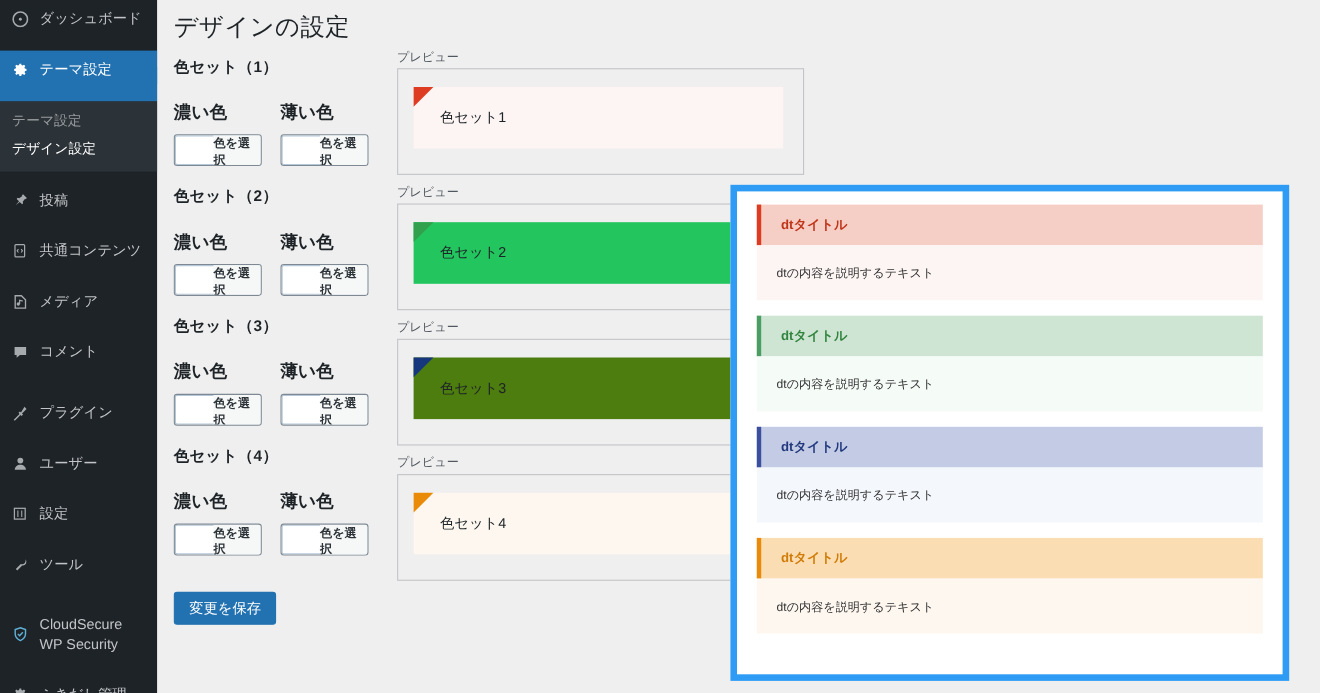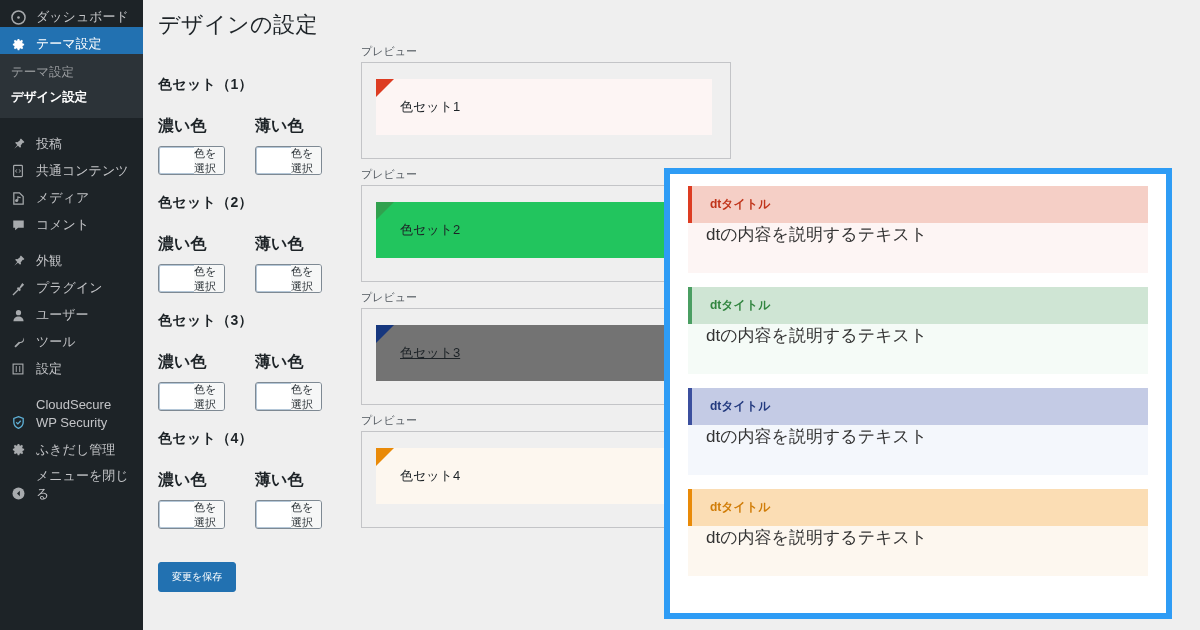--- a/index.html
+++ b/index.html
@@ -15,23 +15,23 @@
   
   .sidebar {
     position: absolute; left: 0; top: 0;
     width: 143px; height: 630px;
     background: #1d2327;
     color: #f0f0f1;
     font-size: 13px;
   }
   .menu-item {
     position: relative;
-    display: flex; align-items: flex-end;
+    display: flex; align-items: center;
     gap: 9px;
-    padding: 8px 10px 1px 9px;
+    padding: 8px 10px 20px 9px;
     line-height: 1.35;
     color: #c3c4c7;
     cursor: pointer;
   }
   .menu-item .mlabel { padding-top: 0px; }
   .menu-item.active {
     background: #2271b1;
     color: #fff;
     font-weight: 400;
   }
@@ -56,73 +56,74 @@
   .submenu {
     background: #2c3338;
     padding: 6px 0 8px 0;
   }
   .submenu .sub {
     padding: 4px 10px 4px 11px;
     font-size: 12.5px;
     color: #989b9e;
     cursor: pointer;
   }
-  .submenu .sub.current { color: #fff; font-weight: bold; }
+  .submenu .sub.current { color: #fff; font-weight: normal; }
   .menu-gap { height: 9px; }
 
   
   .content {
     position: absolute; left: 143px; top: 0;
     width: 1057px; height: 630px;
     background: #efefef;
     overflow: hidden;
   }
   .page-title {
     position: absolute; left: 15px; top: 10px;
     font-size: 22px; font-weight: 400; color: #1d2327;
     letter-spacing: .5px;
   }
 
   
-  .col-left { position: absolute; left: 15px; top: 52px; width: 210px; margin-top: 24px; }
+  .col-left { position: absolute; left: 15px; top: 52px; width: 210px; }
   .set-block { margin-bottom: 7px; }
   .set-title {
     font-size: 14px; font-weight: bold; color: #1d2327;
     margin-bottom: 22px; letter-spacing: .3px;
   }
   .swatch-row { display: flex; gap: 10px; margin-bottom: 19px; }
   .swatch-cell { width: 87px; }
   .swatch-label {
     font-size: 16px; font-weight: bold; color: #1d2327;
     margin-bottom: 9px;
   }
   .color-btn {
-    display: flex; align-items: center;
-    height: 29px; width: 67px;
+    display: flex; align-items: flex-start;
+    height: 29px; width: 80px;
     border: 1px solid #7e8993;
     border-radius: 3px;
     background: #fff;
     overflow: hidden;
     cursor: pointer;
     box-shadow: 0 0 0 1px #b4c7d8 inset;
+    font-weight: bold;
   }
   .color-chip { width: 35px; border-right: 1px solid #cfd4d8; }
   .color-btn .btn-text {
     flex: 1;
     display: flex; align-items: center; justify-content: center;
     font-size: 11px; color: #2c3338;
     background: #f6f7f7;
   }
   .save-btn {
     display: inline-flex; align-items: center; justify-content: center;
     margin-top: 14px;
     padding: 0 13px; height: 30px;
     background: #2271b1; color: #fff;
     border: 1px solid #2271b1; border-radius: 3px;
-    font-size: 10px; cursor: pointer; text-align: center;
+    font-size: 13px; cursor: pointer; text-align: center;
   }
 
   
   .col-prev { position: absolute; left: 218px; top: 44px; width: 380px; }
   .prev-block { margin-bottom: 8px; }
   .prev-cap { font-size: 11px; color: #50575e; margin-bottom: 3px; }
   .prev-box {
     width: 370px; height: 97px;
     border: 1px solid #c3c4c7;
     background: #efefef;
@@ -155,23 +156,23 @@
   .dt-card { margin-bottom: 14px; }
   .dt-head {
     display: flex; align-items: center;
     height: 37px;
     padding-left: 18px;
     font-size: 12px; font-weight: bold;
     border-left-style: solid; border-left-width: 4px;
   }
   .dt-body {
     min-height: 50px;
-    display: flex; 
+    display: flex; align-items: center;
     padding-left: 18px;
-    font-size: 17px; color: #333;
+    font-size: 11px; color: #333;
   }
 </style>
 </head>
 <body>
 
 <div id="root">
 
   <nav class="sidebar">
 
     <div class="menu-item">
@@ -238,65 +239,57 @@
       <span class="ico">
         <svg width="15" height="15" viewBox="0 0 16 16" fill="currentColor">
             <path d="M2.4 2.6h11.2v7.8H7.6l-3.2 2.6v-2.6H2.4z"></path>
           </svg>
       </span>
       <span class="mlabel">コメント</span>
     </div>
 
     <div class="menu-gap"></div>
 
-    <div class="menu-item">
-      <span class="ico">
-        <svg width="15" height="15" viewBox="0 0 16 16" fill="currentColor">
-            <path d="M10.6 1.6L9.4 2.8l.5.5-3 2.3-1.5-.4-1 1 2.3 2.3-3.2 3.9 3.9-3.2 2.3 2.3 1-1-.4-1.5 2.3-3 .5.5 1.2-1.2-3.7-3.7z"></path>
-          </svg>
-      </span>
-      <span class="mlabel">外観</span>
-    </div>
 
     <div class="menu-item">
       <span class="ico">
         <svg width="15" height="15" viewBox="0 0 16 16" fill="currentColor">
             <path d="M12 2l2 2-4.4 4.4 1 1-1.4 1.4-1-1-5.6 5.6-1-1 5.6-5.6-1-1L7.6 6.4l1 1z"></path>
           </svg>
       </span>
       <span class="mlabel">プラグイン</span>
     </div>
 
     <div class="menu-item">
       <span class="ico">
         <svg width="15" height="15" viewBox="0 0 16 16" fill="currentColor">
             <circle cx="8" cy="5" r="2.8"></circle>
             <path d="M2.6 14c0-3 2.4-5 5.4-5s5.4 2 5.4 5z"></path>
           </svg>
       </span>
       <span class="mlabel">ユーザー</span>
-    </div>
-
-    <div class="menu-item">
-      <span class="ico">
-        <svg width="15" height="15" viewBox="0 0 16 16" fill="currentColor">
-            <path d="M13 2.6a3.6 3.6 0 01-4.6 4.6L3.6 12l1.4 1.4 4.8-4.8A3.6 3.6 0 0013 2.6z"></path>
-          </svg>
-      </span>
-      <span class="mlabel">ツール</span>
     </div>
 
     <div class="menu-item">
       <span class="ico">
         <svg width="14" height="14" viewBox="0 0 16 16" fill="none" stroke="currentColor" stroke-width="1.3">
             <rect x="2.4" y="2.4" width="11.2" height="11.2"></rect>
             <path d="M6 4.6v6.8M10 4.6v6.8" stroke-width="1.1"></path>
           </svg>
       </span>
       <span class="mlabel">設定</span>
+    </div>
+
+    <div class="menu-item">
+      <span class="ico">
+        <svg width="15" height="15" viewBox="0 0 16 16" fill="currentColor">
+            <path d="M13 2.6a3.6 3.6 0 01-4.6 4.6L3.6 12l1.4 1.4 4.8-4.8A3.6 3.6 0 0013 2.6z"></path>
+          </svg>
+      </span>
+      <span class="mlabel">ツール</span>
     </div>
 
     <div class="menu-gap"></div>
 
     <div class="menu-item">
       <span class="ico">
         <svg width="15" height="15" viewBox="0 0 16 16" fill="none" stroke="#5fb0d6" stroke-width="1.4">
             <path d="M8 1.8l5 1.8v4c0 3.2-2.2 5.4-5 6.6-2.8-1.2-5-3.4-5-6.6v-4z"></path>
             <path d="M5.6 7.8l1.7 1.7 3.1-3.4"></path>
           </svg>
@@ -436,21 +429,21 @@
           <div class="prev-card" style="background: #22c55e;">
             <span class="corner" style="border-color: rgb(49, 161, 78) transparent transparent;"></span>
             <span>色セット2</span>
           </div>
         </div>
       </div>
 
       <div class="prev-block">
         <div class="prev-cap">プレビュー</div>
         <div class="prev-box">
-          <div class="prev-card" style="background: #737373; text-decoration: underline;">
+          <div class="prev-card" style="background: #4d7c0f;">
             <span class="corner" style="border-color: rgb(22, 55, 126) transparent transparent;"></span>
             <span>色セット3</span>
           </div>
         </div>
       </div>
 
       <div class="prev-block">
         <div class="prev-cap">プレビュー</div>
         <div class="prev-box">
           <div class="prev-card" style="background: rgb(253, 247, 239);">

